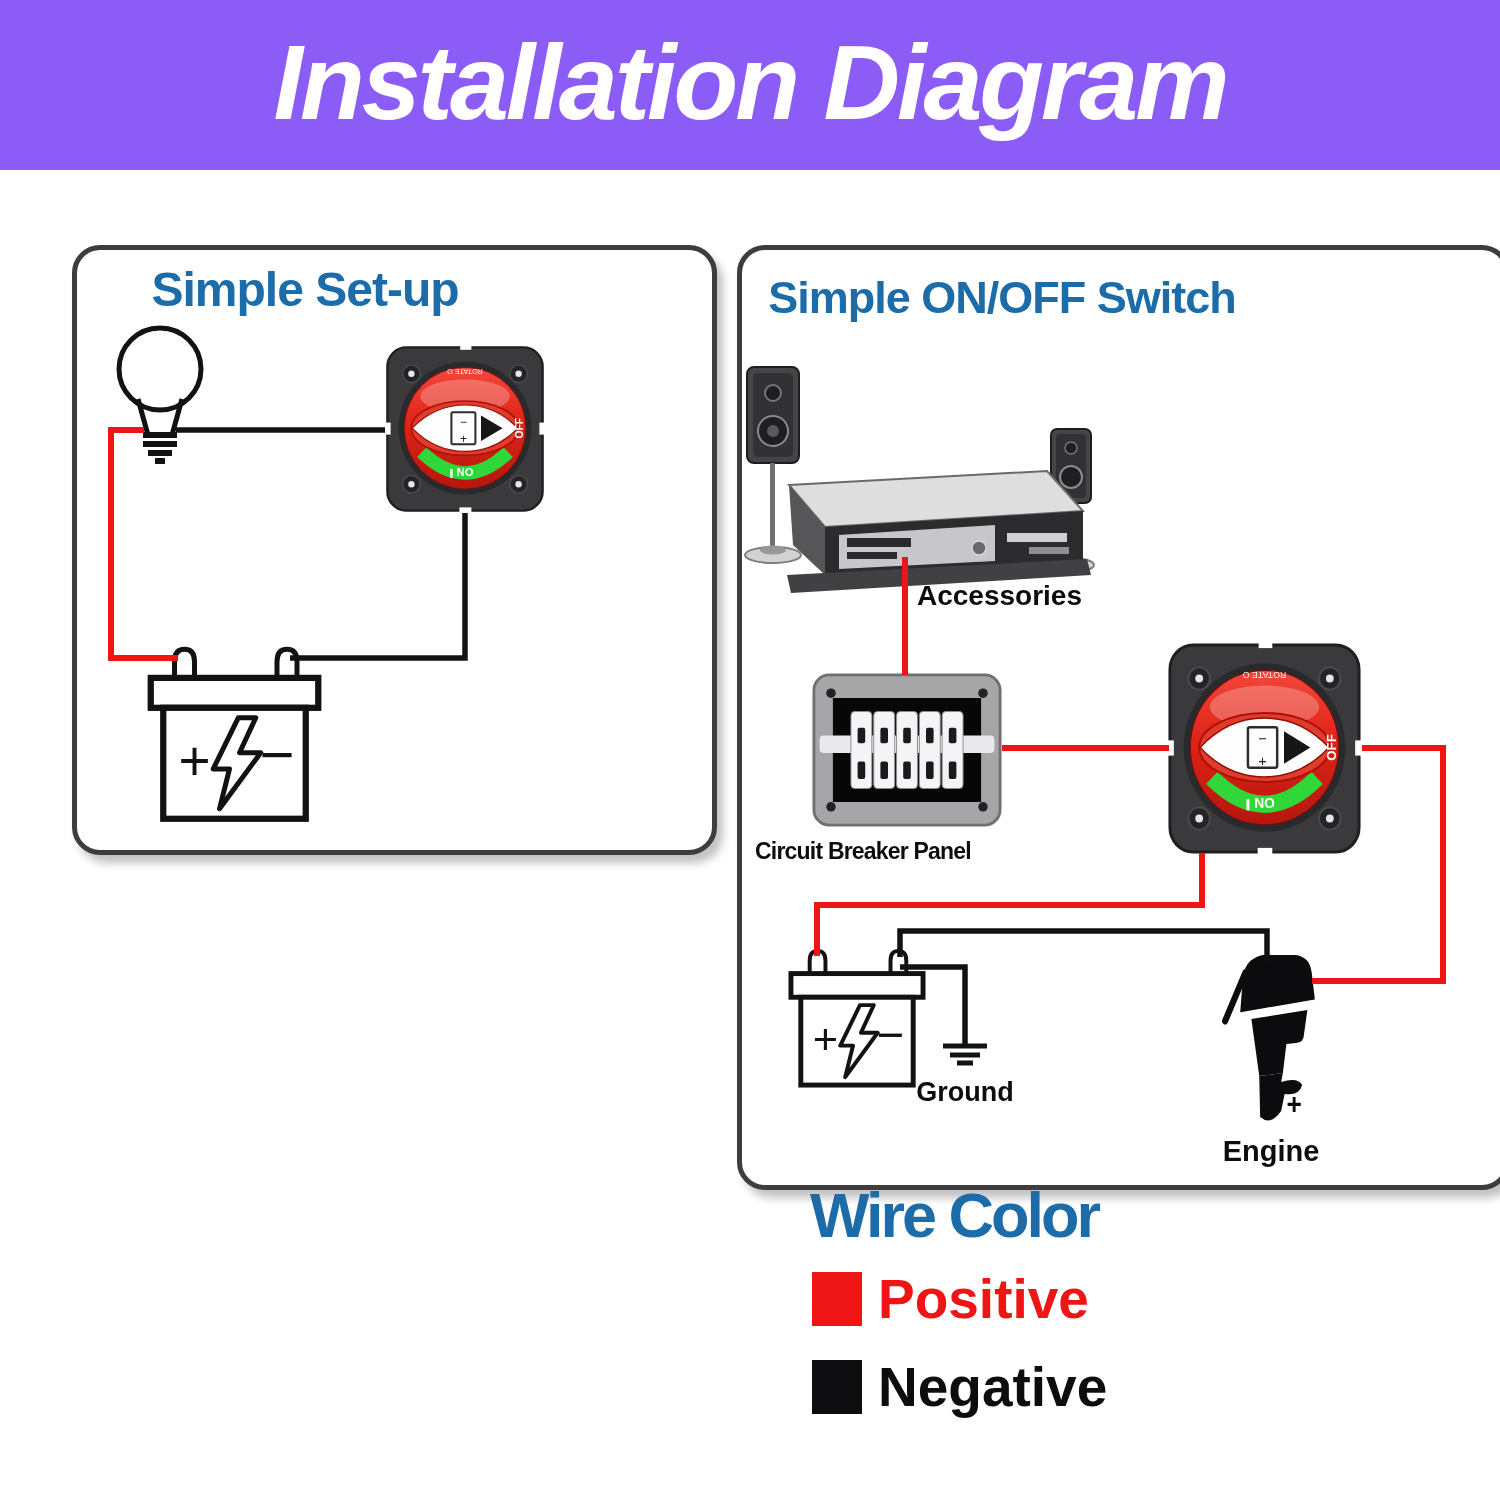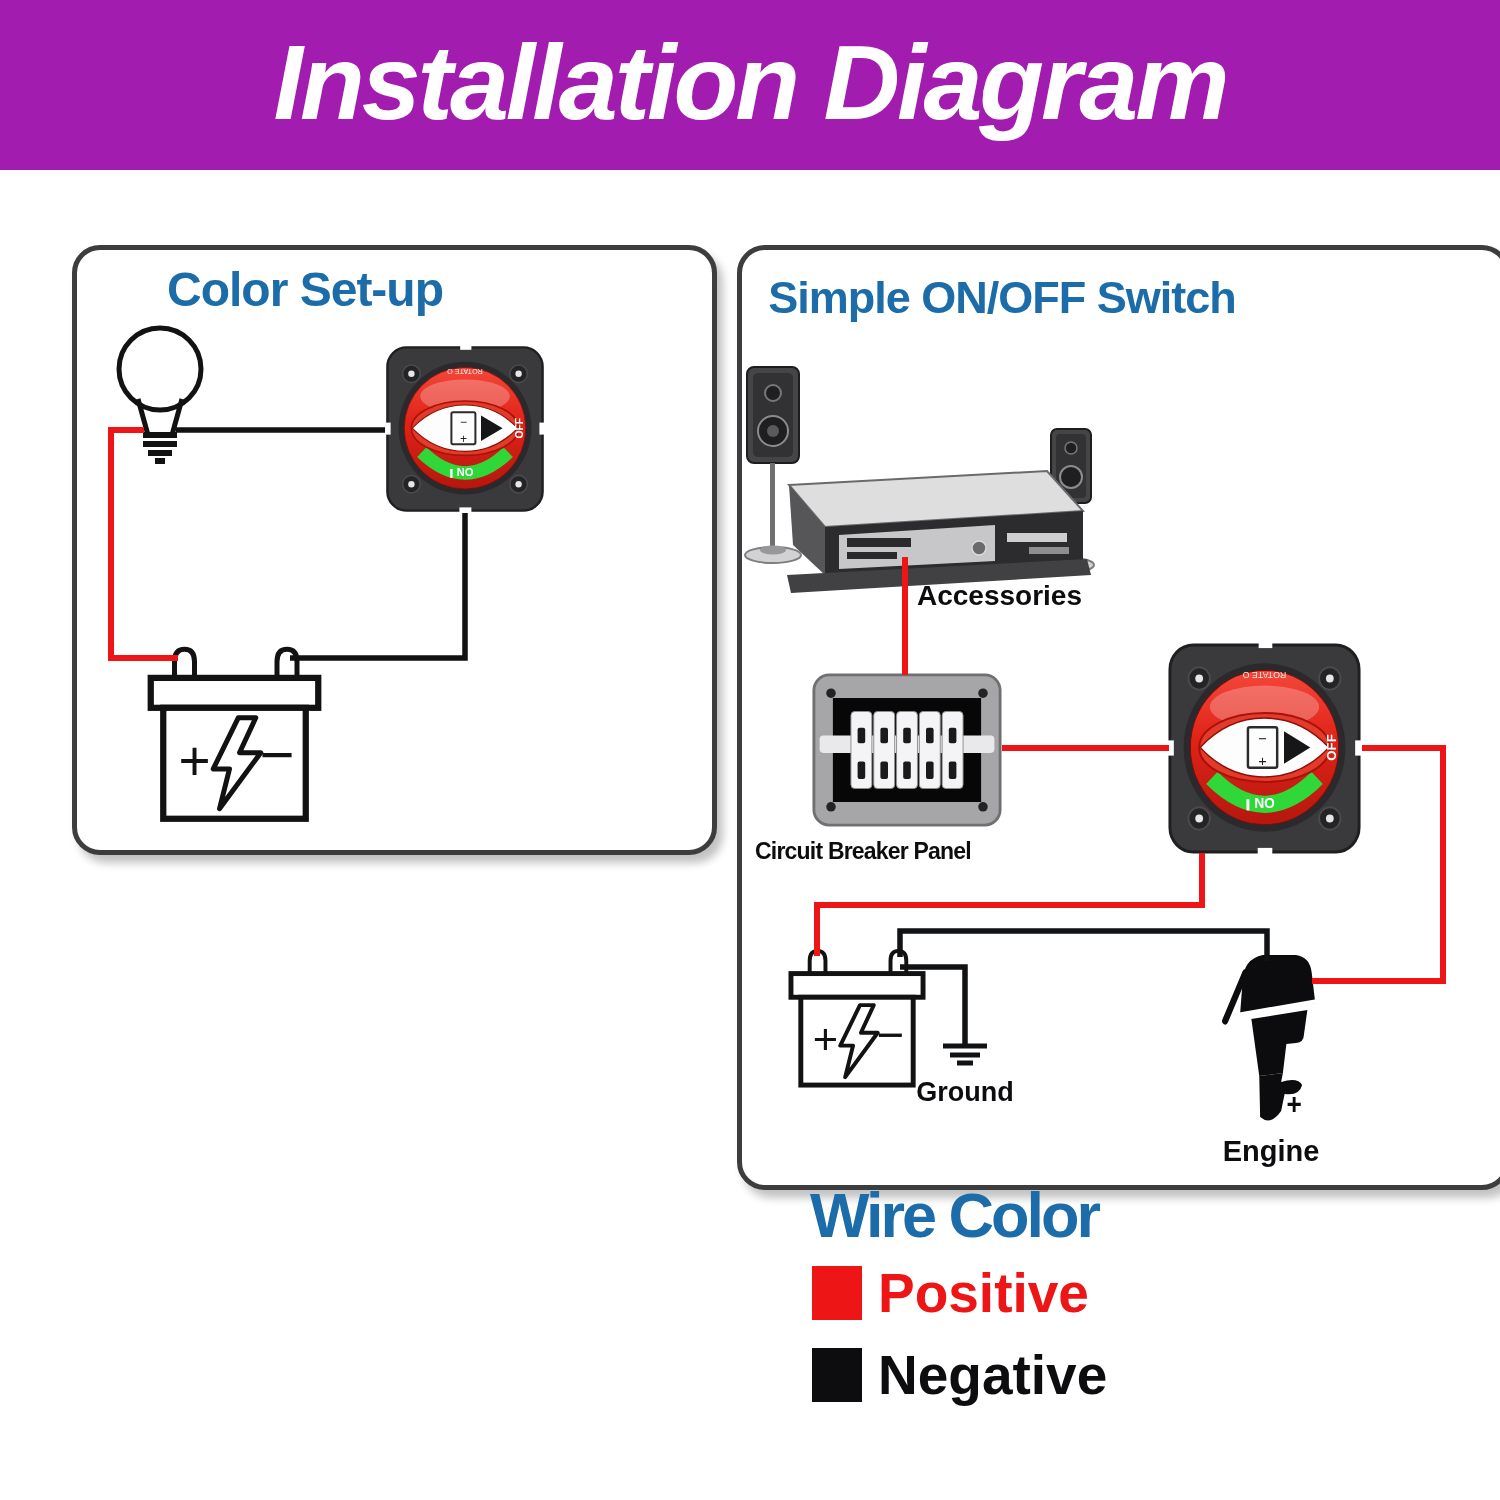--- a/index.html
+++ b/index.html
@@ -1,36 +1,36 @@
 <!DOCTYPE html>
 <html><head>
 <meta charset="utf-8">
 <style>
   html,body{margin:0;padding:0;background:#fff;}
   .stage{position:relative;width:1500px;height:1500px;background:#ffffff;overflow:hidden;
          font-family:"Liberation Sans",sans-serif;}
-  .banner{position:absolute;left:0;top:0;width:1500px;height:170px;background:#a21caf;}
+  .banner{position:absolute;left:0;top:0;width:1500px;height:170px;background:#8b5cf6;}
   .banner h1{margin:0;height:170px;line-height:164px;text-align:center;color:#ffffff;
              font-size:106px;font-style:italic;font-weight:bold;letter-spacing:-3px;}
   .panel{position:absolute;background:#ffffff;border:5px solid #3d3d3f;border-radius:28px;
          box-shadow:6px 8px 8px #c2c2c2;}
   .panel-a{left:72px;top:245px;width:635px;height:600px;}
   .panel-b{left:72px;top:865px;width:635px;height:570px;}
   .panel-c{left:737px;top:245px;width:723px;height:935px;padding-left:40px;}
   .panel > svg{position:absolute;left:-5px;top:-5px;}
   .panel-title{position:absolute;transform:translateX(-50%);white-space:nowrap;
                color:#1b6ca8;font-weight:bold;letter-spacing:-1px;z-index:3;}
   .title-a{left:228px;top:12px;font-size:48px;}
   .title-b{left:238px;top:22px;font-size:45px;}
   .title-c{left:260px;top:22px;font-size:45px;}
   svg text{font-family:"Liberation Sans",sans-serif;}
   .diagram-label{font-weight:bold;fill:#0d0d0f;}
   .legend{position:absolute;left:810px;top:1182px;width:640px;}
   .legend-title{color:#1b6ca8;font-size:63px;font-weight:bold;letter-spacing:-3px;line-height:1.05;}
-  .legend-row{display:block;margin-top:10px;}
+  .legend-row{display:block;margin-top:16px;}
   .wire-red{stroke:#ed1515;stroke-width:6;fill:none;}
   .wire-black{stroke:#111214;stroke-width:5.5;fill:none;}
 </style>
 </head>
 <body>
 
 <div class="stage">
 
   <svg width="0" height="0" style="position:absolute" aria-hidden="true">
     <defs>
@@ -124,21 +124,21 @@
         <text x="86" y="169" font-size="30" font-weight="bold" fill="#0c0c0e" text-anchor="middle">+</text>
       </symbol>
     </defs>
   </svg>
 
   <header class="banner">
     <h1>Installation Diagram</h1>
   </header>
 
   <section class="panel panel-a">
-    <div class="panel-title title-a">Color Set-up</div>
+    <div class="panel-title title-a">Simple Set-up</div>
     <svg width="635" height="600" viewBox="0 0 635 600">
       <use href="#sym-bulb" x="38" y="78" width="100" height="145"></use>
       <use href="#sym-switch" x="313" y="100" width="160" height="168"></use>
       <use href="#sym-battery" x="75" y="393" width="175" height="187"></use>
       <g>
         <path class="wire-black" d="M104,185 H313"></path>
         <path class="wire-black" d="M393,268 V413 H218"></path>
       </g>
       <g>
         <path class="wire-red" d="M72,185 H39 V413 H106"></path>

